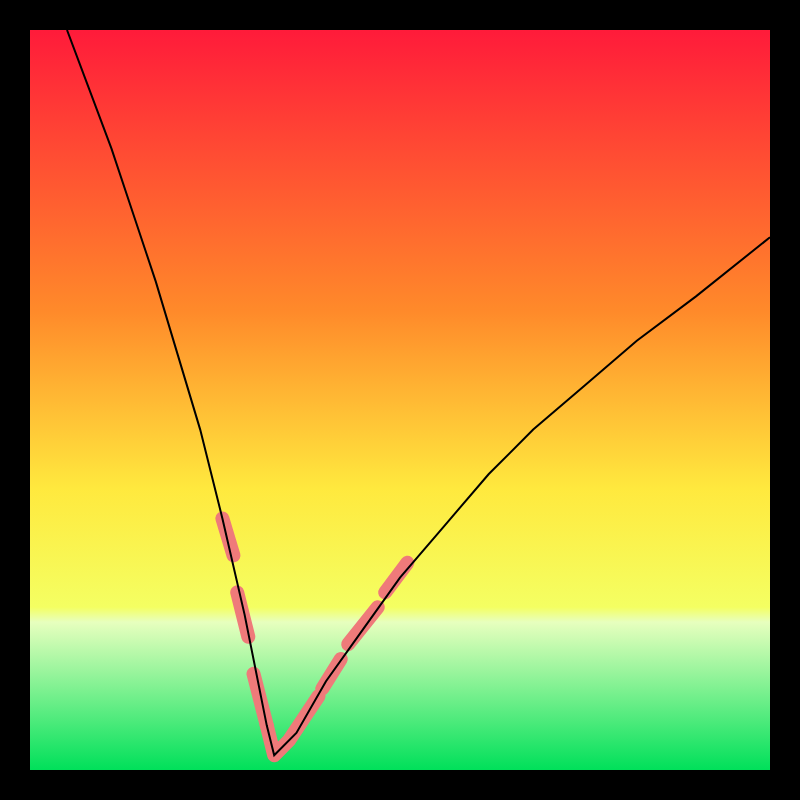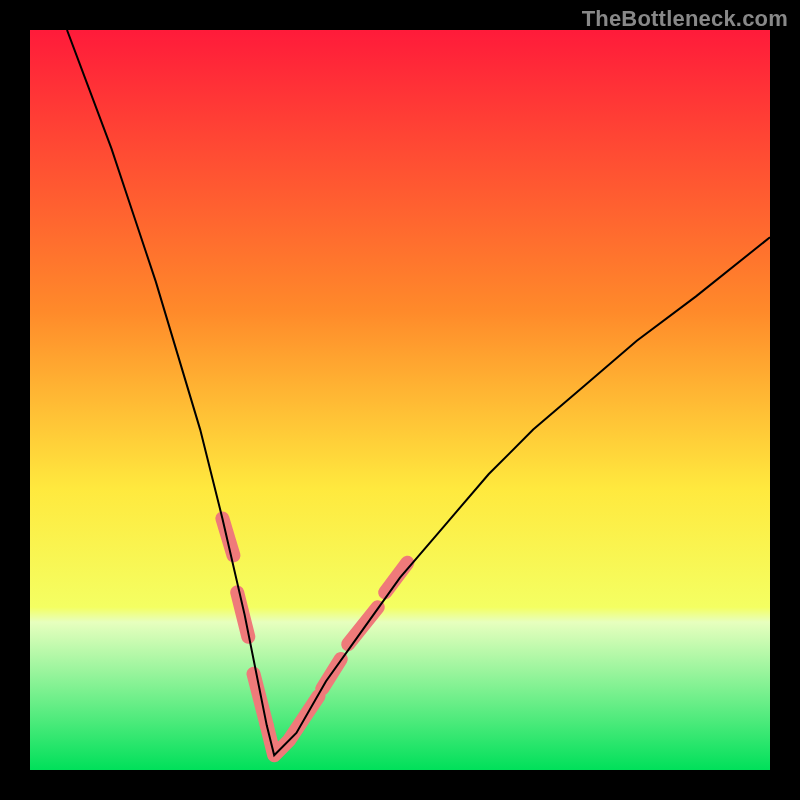--- a/index.html
+++ b/index.html
@@ -36,21 +36,20 @@
     font-weight: 600;
     letter-spacing: 0.2px;
     user-select: none;
   }
   svg { display: block; }
 </style>
 </head>
 <body>
 
 <div class="frame">
-  <div class="watermark">TheBottleneck.com</div>
 
   <div class="plot">
     <svg id="chart-svg" viewBox="0 0 740 740" width="740" height="740">
       <defs>
         <linearGradient id="bg-grad" x1="0" y1="0" x2="0" y2="1">
         <stop offset="0.0%" stop-color="#ff1b3a"></stop>
             <stop offset="38.0%" stop-color="#ff8a2a"></stop>
             <stop offset="62.0%" stop-color="#ffe93e"></stop>
             <stop offset="78.0%" stop-color="#f4ff62"></stop>
             <stop offset="80.0%" stop-color="#e7ffbe"></stop>

